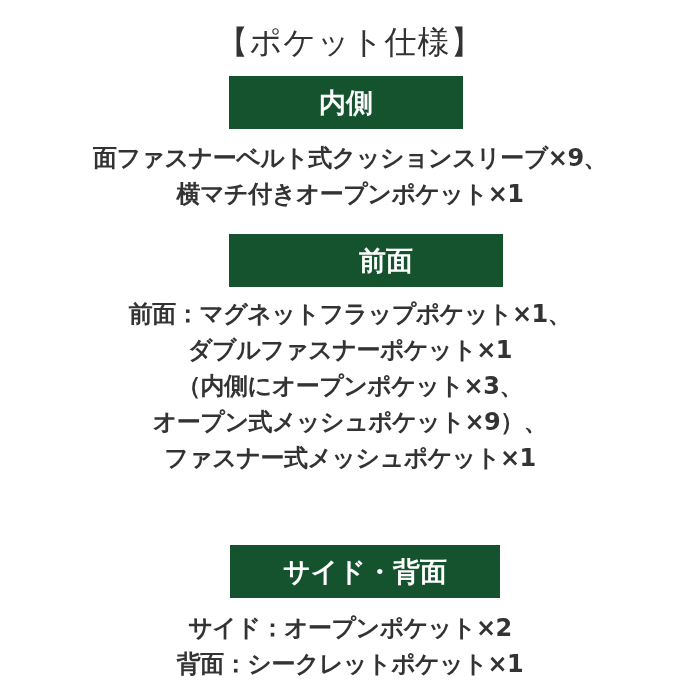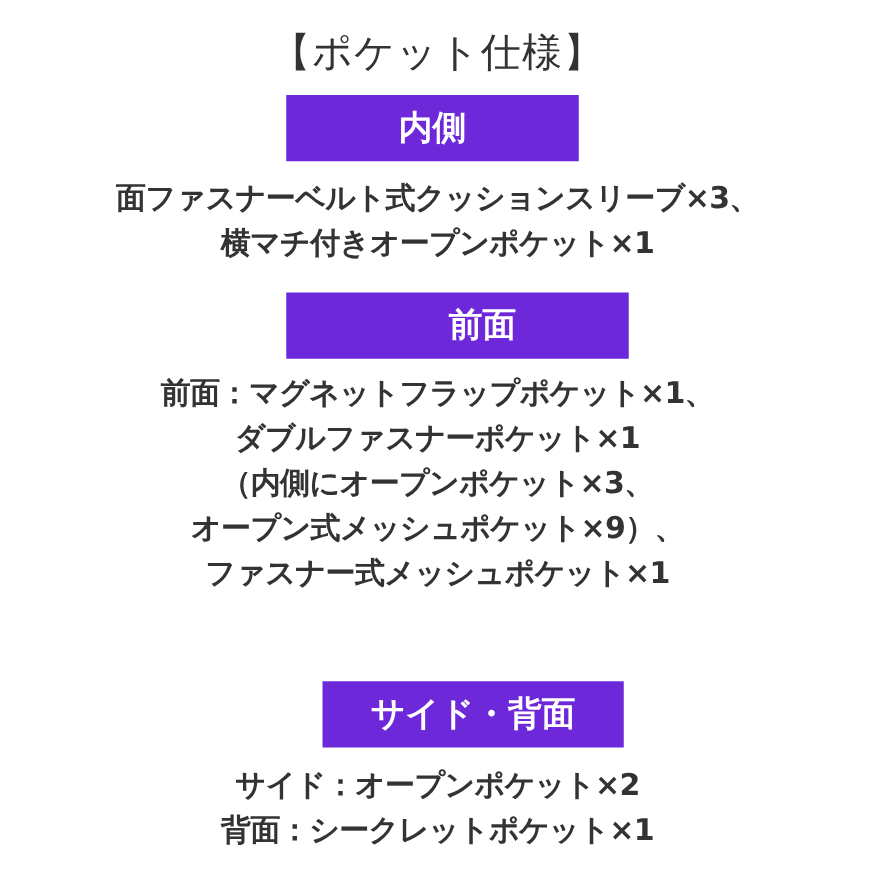--- a/index.html
+++ b/index.html
@@ -7,46 +7,46 @@
     width: 700px; height: 700px; background: #ffffff; overflow: hidden;
     font-family: "DejaVu Sans", "Liberation Sans", sans-serif;
     color: #333333; position: relative;
   }
   .title {
     position: absolute; top: 20px; left: 0; width: 700px; text-align: center;
     font-size: 32px; font-weight: normal; letter-spacing: 1px; line-height: 44px;
   }
   .head-box {
     position: absolute; left: 229px; width: 234px; height: 53px;
-    background: #6d28d9; color: #ffffff; text-align: center;
+    background: #14532d; color: #ffffff; text-align: center;
     font-size: 27px; font-weight: bold; line-height: 53px;
   }
   .lines {
     position: absolute; left: 0; width: 700px; text-align: center;
     font-size: 24px; font-weight: bold; line-height: 36px; letter-spacing: -0.5px;
   }
   .line { display: block; white-space: nowrap; }
 </style>
 </head>
 <body>
 
 <div class="title">【ポケット仕様】</div>
 
 <div class="head-box" style="top:76px;">内側</div>
 <div class="lines" style="top:140px;">
-  <span class="line">面ファスナーベルト式クッションスリーブ×3、</span>
+  <span class="line">面ファスナーベルト式クッションスリーブ×9、</span>
   <span class="line">横マチ付きオープンポケット×1</span>
 </div>
 
 <div class="head-box" style="top:234px;padding-left:40px;">前面</div>
 <div class="lines" style="top:296px;text-align:center;">
   <span class="line">前面：マグネットフラップポケット×1、</span>
   <span class="line">ダブルファスナーポケット×1</span>
   <span class="line">（内側にオープンポケット×3、</span>
   <span class="line">オープン式メッシュポケット×9）、</span>
   <span class="line">ファスナー式メッシュポケット×1</span>
 </div>
 
-<div class="head-box" style="top:545px; left:230px; width:241px;margin-left:28px;">サイド・背面</div>
+<div class="head-box" style="top:545px; left:230px; width:270px;">サイド・背面</div>
 <div class="lines" style="top:610px;">
   <span class="line">サイド：オープンポケット×2</span>
   <span class="line">背面：シークレットポケット×1</span>
 </div>
 
 </body></html>

